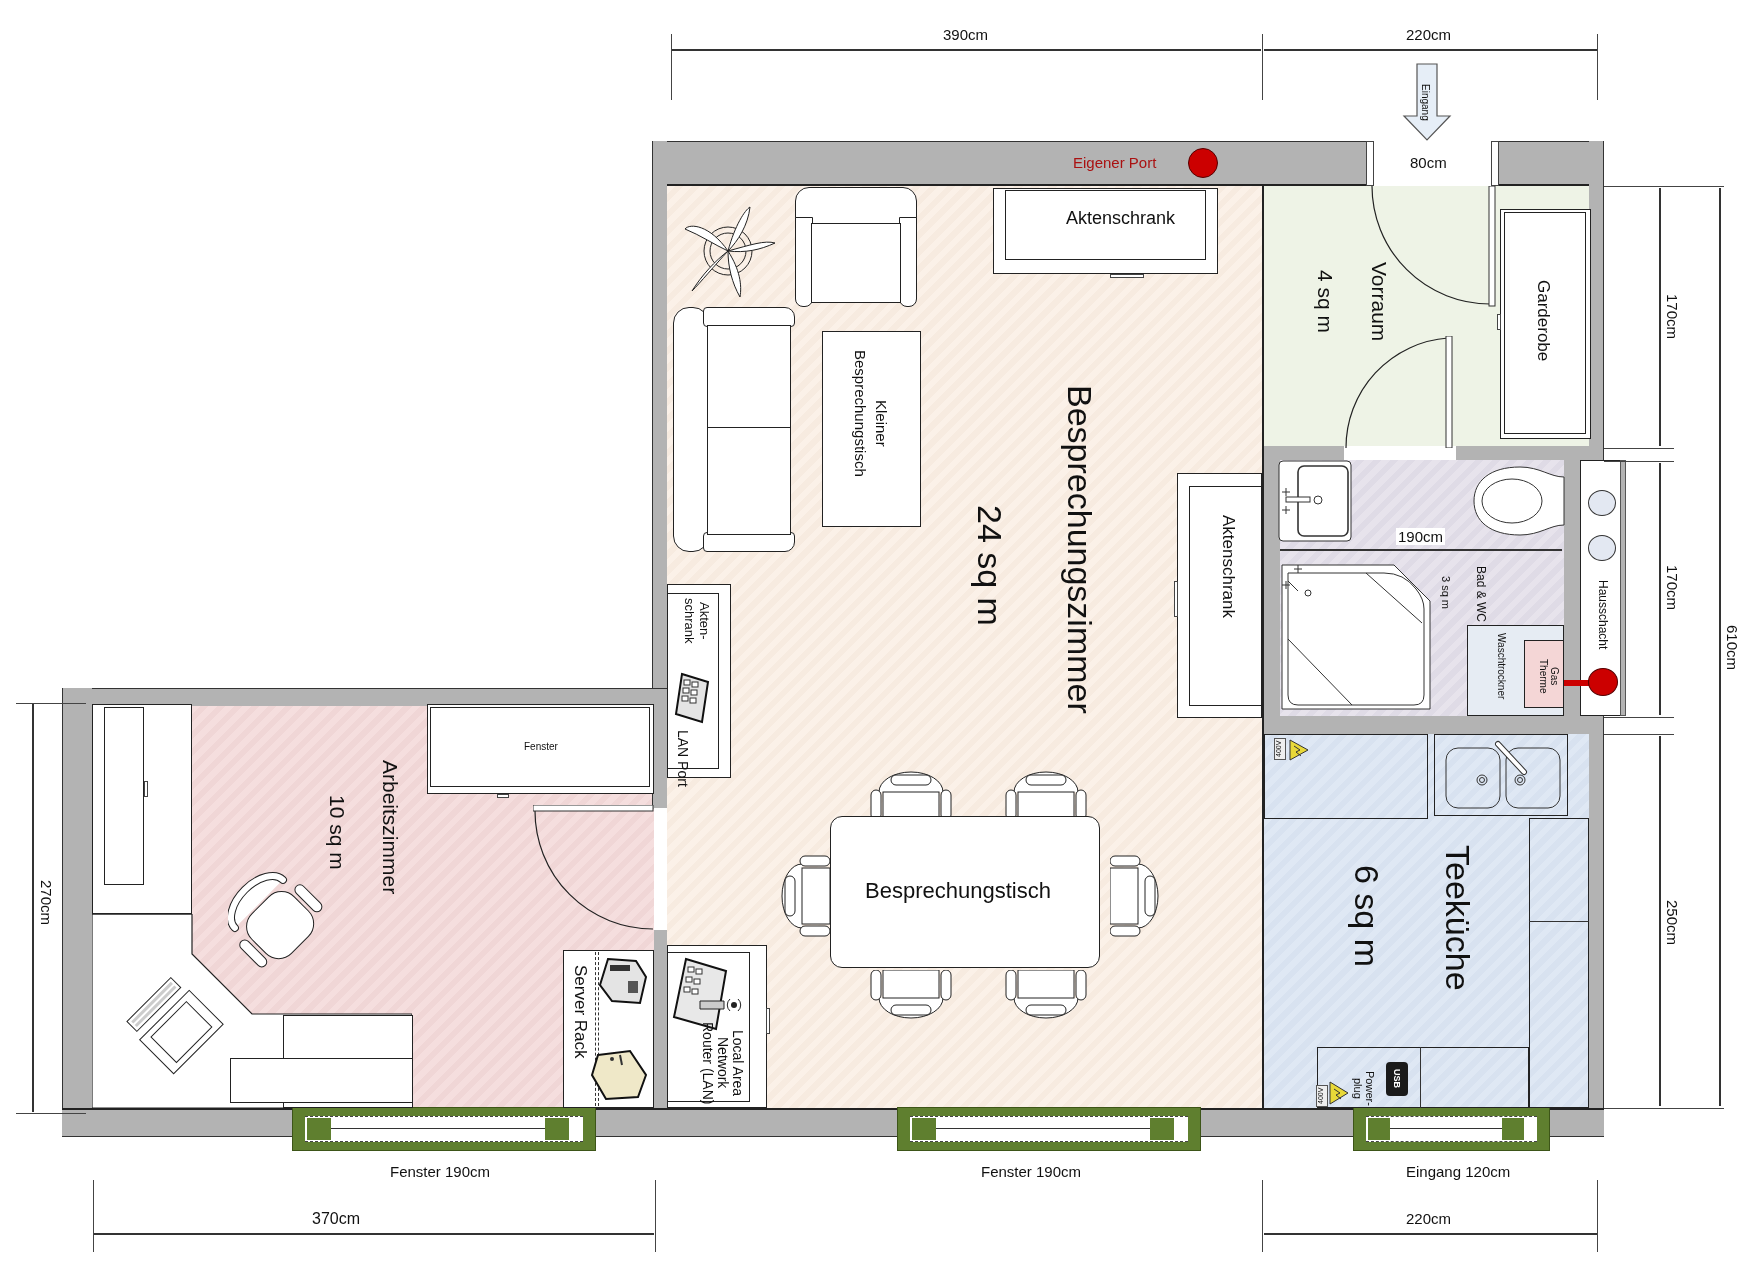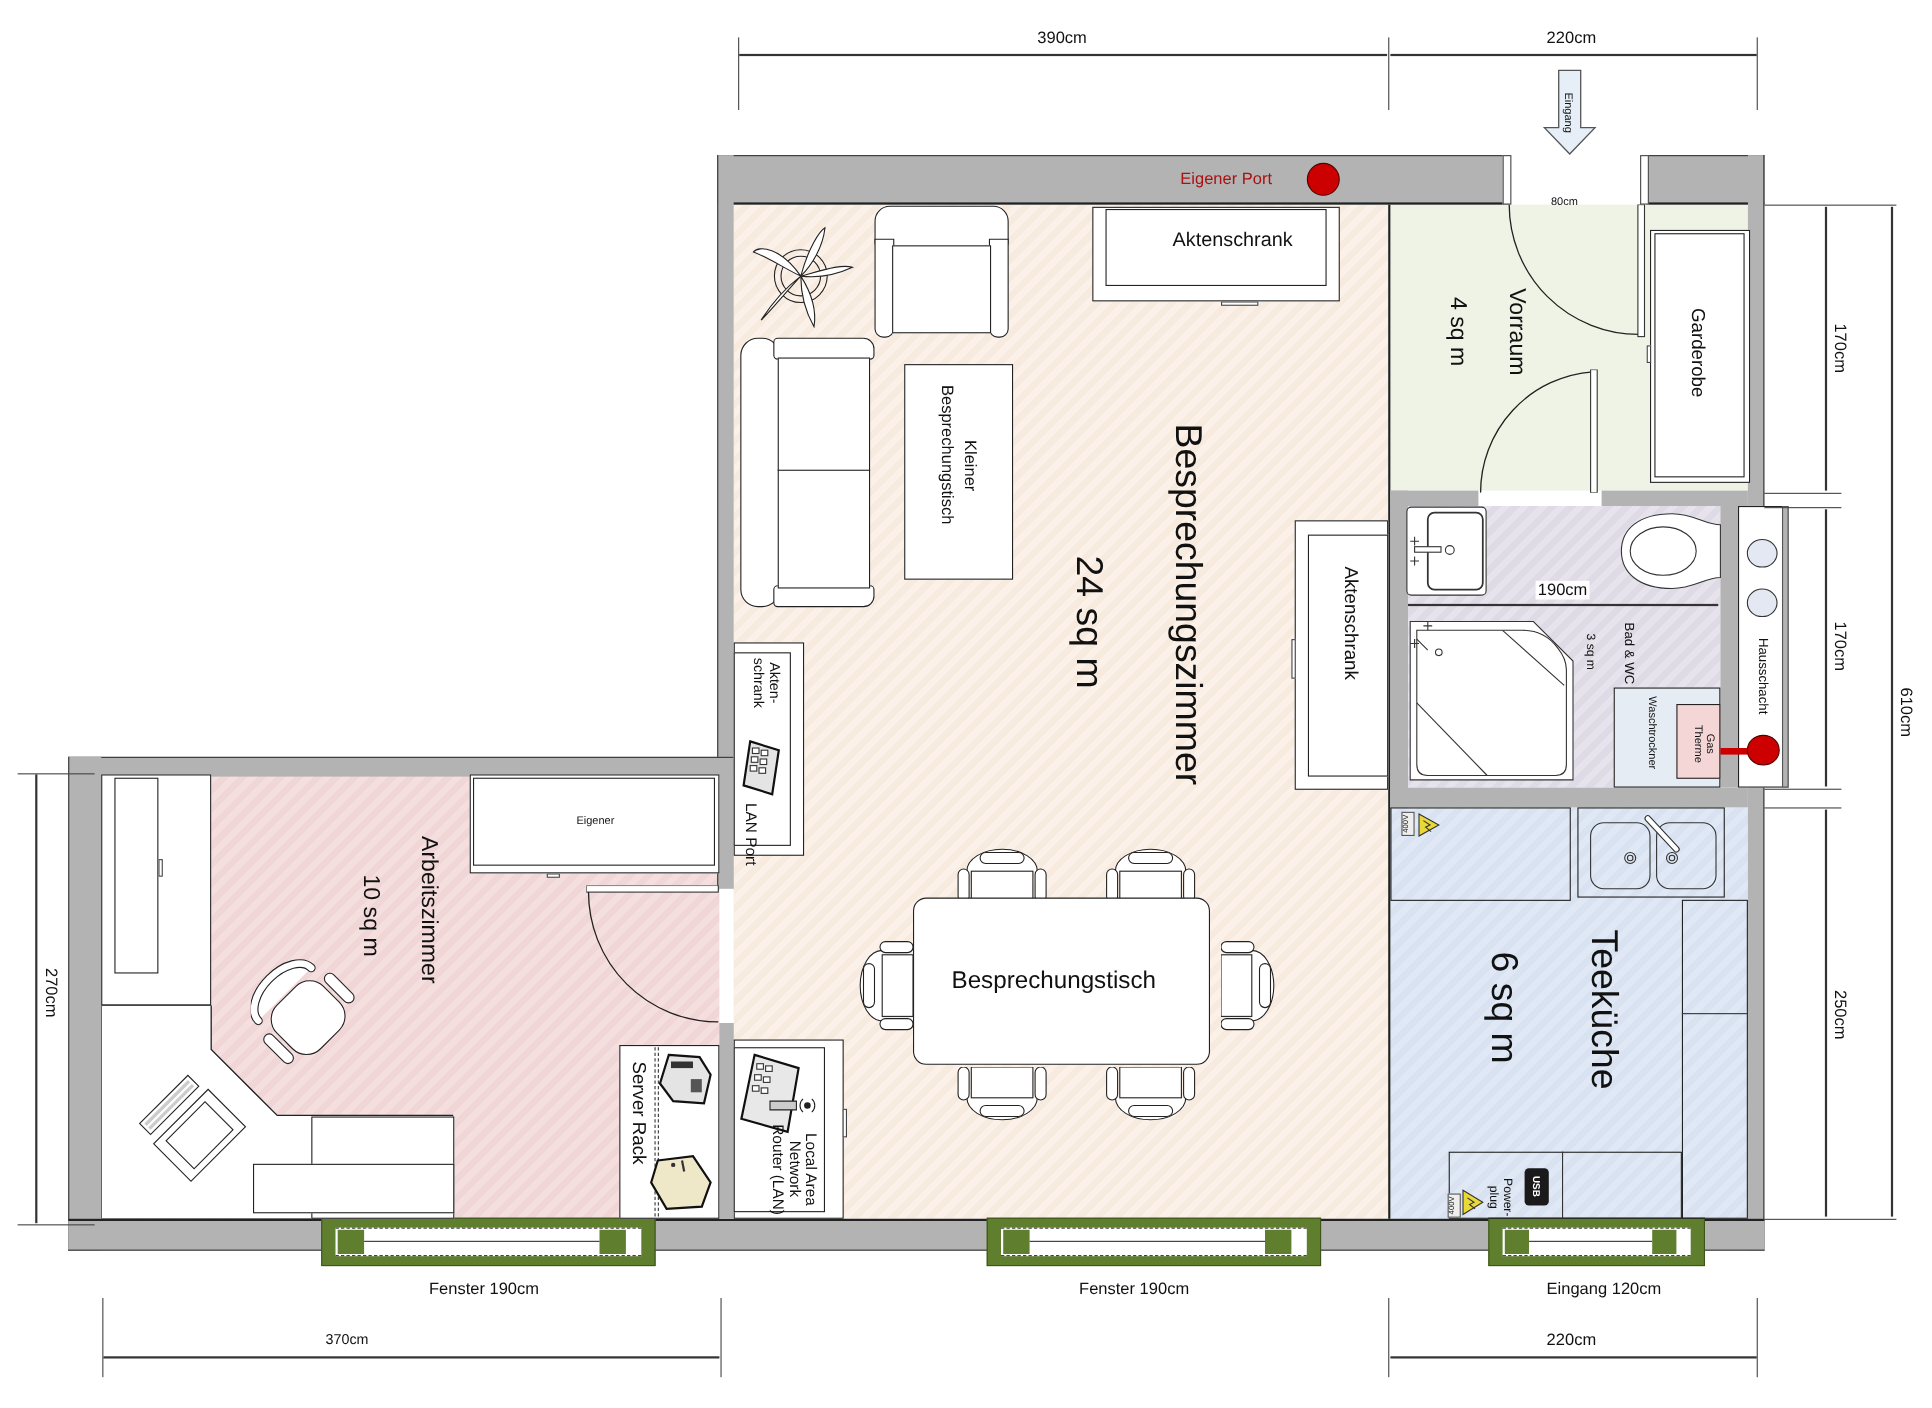--- a/index.html
+++ b/index.html
@@ -78,21 +78,21 @@
 
 <div class="lbl" style="left:1073px;top:154px;font-size:15px;color:#aa1111;">Eigener Port</div>
 <div class="abs" style="left:1188px;top:148px;width:30px;height:30px;border-radius:50%;background:#cc0000;border:1px solid #550000;"></div>
 
 <div class="abs" style="left:1402px;top:62px;width:50px;height:80px;">
   <svg width="50" height="80" viewBox="0 0 50 80">
       <path d="M15 2 H35 V54 H48 L25 78 L2 54 H15 Z" fill="#e6eef7" stroke="#555" stroke-width="1.2"></path>
     </svg>
 </div>
 <div class="vtext" style="left:1420px;top:84px;font-size:10px;">Eingang</div>
-<div class="lbl" style="left:1410px;top:154px;font-size:10px;margin-top:24px;">80cm</div>
+<div class="lbl" style="left:1410px;top:154px;font-size:15px;">80cm</div>
 
 <svg class="abs" style="left:1370px;top:186px;" width="130" height="130" viewBox="0 0 130 130">
   <path d="M2 0 A118 118 0 0 0 120 118" fill="none" stroke="#222" stroke-width="1.2"></path>
   <rect x="119" y="0" width="6" height="120" fill="#fff" stroke="#333"></rect>
 </svg>
 
 <svg class="abs" style="left:1344px;top:336px;" width="120" height="112" viewBox="0 0 120 112">
   <path d="M2 112 A110 110 0 0 1 104 2" fill="none" stroke="#222" stroke-width="1.2"></path>
   <rect x="102" y="0" width="6" height="112" fill="#fff" stroke="#333"></rect>
 </svg>
@@ -257,21 +257,21 @@
     <path d="M16 28 A34 20 0 0 1 84 28" fill="#fff" stroke="#222" stroke-width="8" stroke-linecap="round"></path>
     <path d="M16 28 A34 20 0 0 1 84 28" fill="none" stroke="#fff" stroke-width="6" stroke-linecap="round"></path>
     <rect x="6" y="42" width="10" height="34" rx="5" fill="#fff" stroke="#222"></rect>
     <rect x="84" y="42" width="10" height="34" rx="5" fill="#fff" stroke="#222"></rect>
   </g>
 </svg>
 
 <div class="box" style="left:427px;top:704px;width:227px;height:90px;border-width:1px;"></div>
 <div class="box" style="left:430px;top:707px;width:220px;height:80px;"></div>
 <div class="abs" style="left:497px;top:794px;width:12px;height:4px;border:1px solid #444;background:#fff;"></div>
-<div class="lbl" style="left:524px;top:741px;font-size:10px;">Eigener</div>
+<div class="lbl" style="left:524px;top:741px;font-size:10px;">Fenster</div>
 
 <svg class="abs" style="left:533px;top:805px;" width="122" height="130" viewBox="0 0 122 130">
   <rect x="0" y="0" width="120" height="6" fill="#fff" stroke="#333"></rect>
   <path d="M2 6 A118 118 0 0 0 120 124" fill="none" stroke="#222" stroke-width="1.2"></path>
 </svg>
 <div class="abs" style="left:654px;top:808px;width:13px;height:122px;background:#fff;"></div>
 
 <div class="box" style="left:563px;top:950px;width:91px;height:158px;border-width:1px;"></div>
 <div class="abs" style="left:595px;top:952px;width:4px;height:154px;border-left:1px dashed #333;border-right:1px dashed #333;"></div>
 <svg class="abs" style="left:596px;top:955px;" width="56" height="56" viewBox="0 0 56 56">
@@ -378,21 +378,21 @@
 <div class="dimline" style="left:1264px;top:49px;width:333px;height:2px;"></div>
 <div class="lbl" style="left:943px;top:26px;font-size:15px;">390cm</div>
 <div class="lbl" style="left:1406px;top:26px;font-size:15px;">220cm</div>
 
 <div class="tick" style="left:93px;top:1180px;width:1px;height:72px;"></div>
 <div class="tick" style="left:655px;top:1180px;width:1px;height:72px;"></div>
 <div class="tick" style="left:1262px;top:1180px;width:1px;height:72px;"></div>
 <div class="tick" style="left:1597px;top:1180px;width:1px;height:72px;"></div>
 <div class="dimline" style="left:94px;top:1233px;width:560px;height:2px;"></div>
 <div class="dimline" style="left:1264px;top:1233px;width:333px;height:2px;"></div>
-<div class="lbl" style="left:296px;top:1210px;font-size:13px;">370cm</div>
+<div class="lbl" style="left:312px;top:1210px;font-size:16px;">370cm</div>
 <div class="lbl" style="left:1406px;top:1210px;font-size:15px;">220cm</div>
 
 <div class="tick" style="left:16px;top:703px;width:70px;height:1px;"></div>
 <div class="tick" style="left:16px;top:1113px;width:70px;height:1px;"></div>
 <div class="dimline" style="left:32px;top:704px;width:2px;height:408px;"></div>
 <div class="vtext" style="left:38px;top:880px;font-size:15px;">270cm</div>
 
 <div class="tick" style="left:1604px;top:186px;width:120px;height:1px;"></div>
 <div class="tick" style="left:1604px;top:448px;width:70px;height:1px;"></div>
 <div class="tick" style="left:1604px;top:461px;width:70px;height:1px;"></div>

